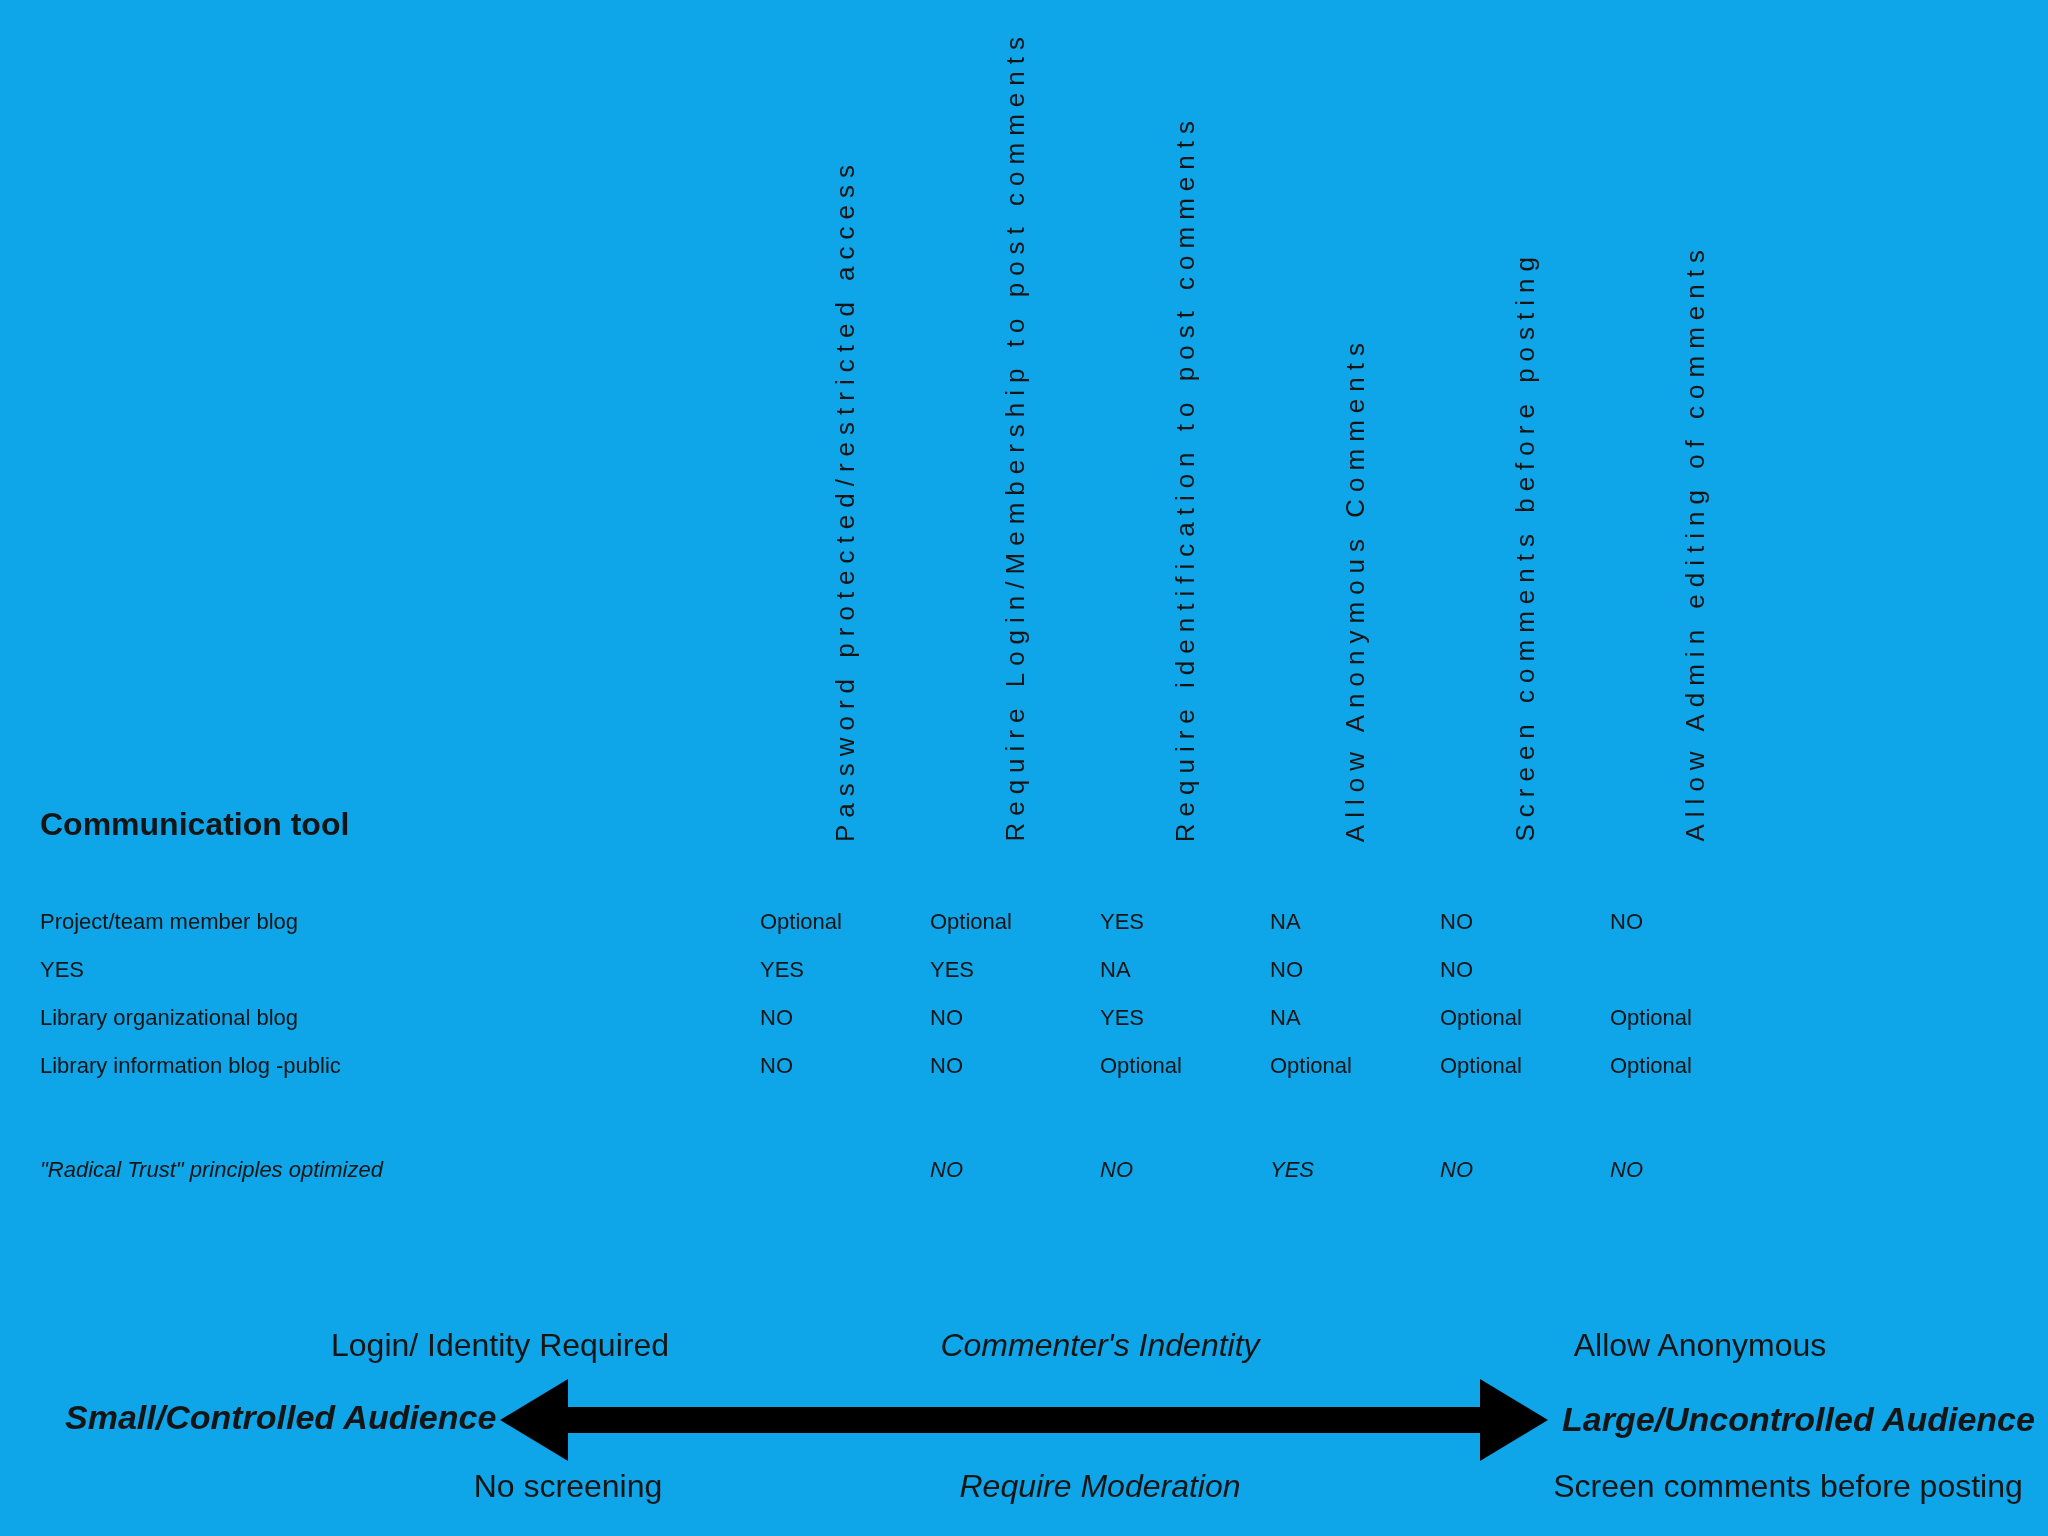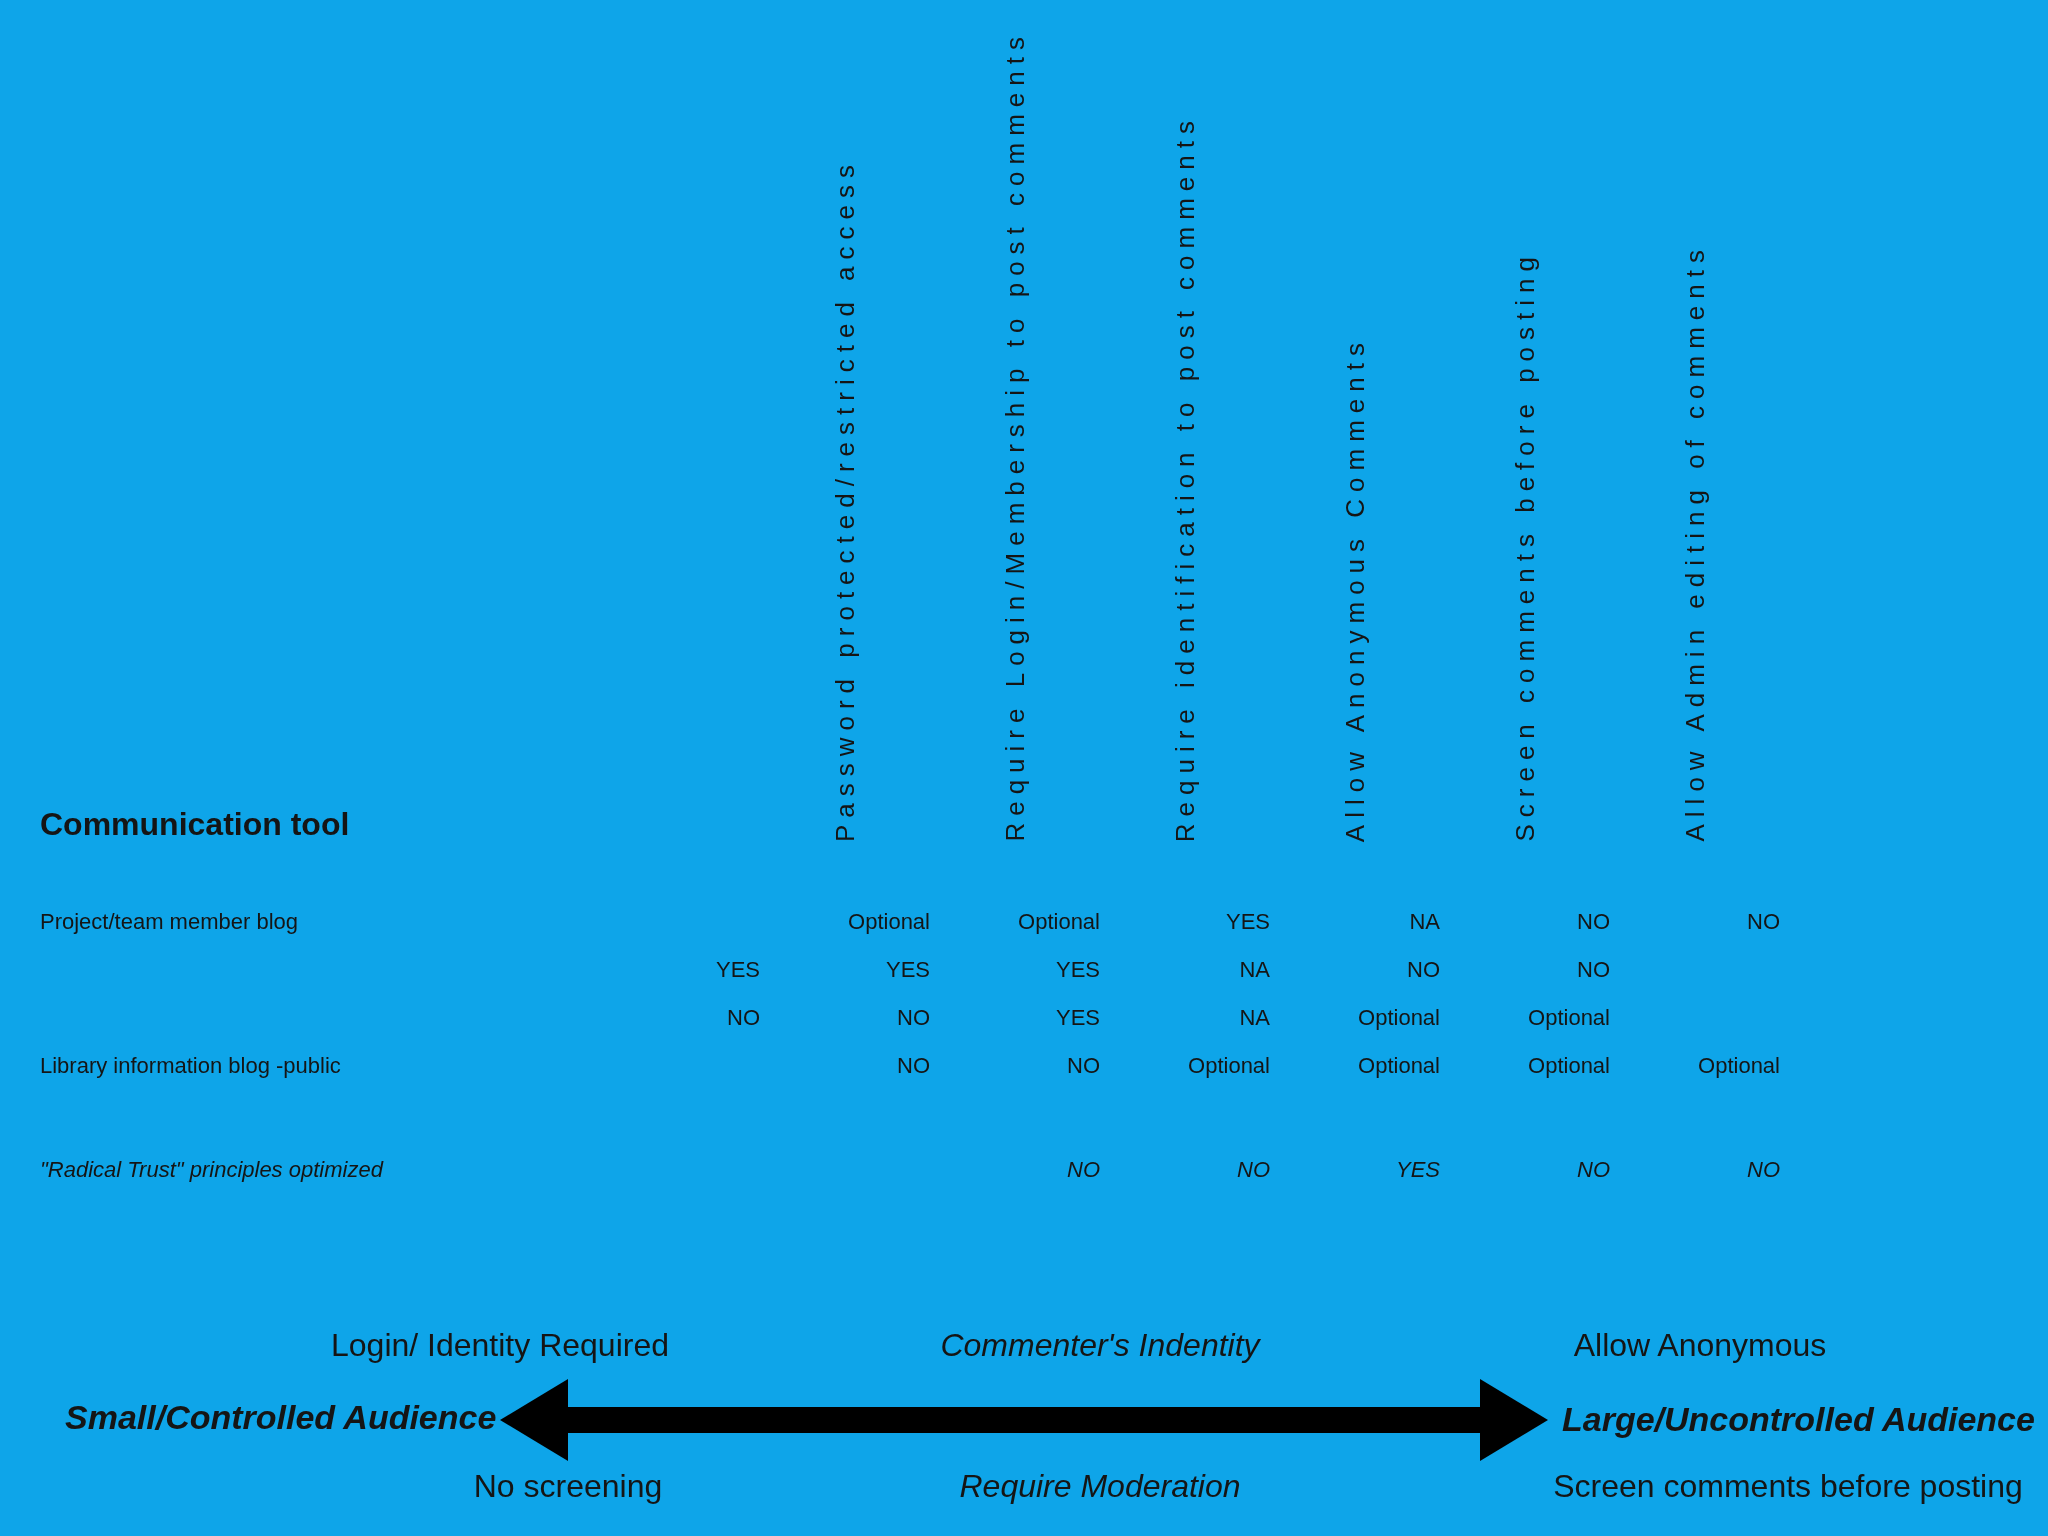--- a/index.html
+++ b/index.html
@@ -40,21 +40,21 @@
   }
   .rows{margin-top:56px;}
   .data-row{
     display:grid;
     grid-template-columns:720px repeat(6,170px);
     height:48px;
     align-items:center;
     font-size:22px;
   }
   .row-label{white-space:nowrap;}
-  .cell{text-align:right;white-space:nowrap;}
+  .cell{text-align:left;white-space:nowrap;}
   .summary{margin-top:56px;font-style:italic;}
   
   .spec-label{
     position:absolute;
     font-size:32px;
     white-space:nowrap;
     transform:translateX(-50%);
   }
   .italic{font-style:italic;}
   .aud{
@@ -125,20 +125,21 @@
       </div>
       <div class="data-row">
         <div class="cell">YES</div>
         <div class="cell">YES</div>
         <div class="cell">YES</div>
         <div class="cell">NA</div>
         <div class="cell">NO</div>
         <div class="cell">NO</div>
       </div>
       <div class="data-row">
+        <div class="row-label">Library organizational blog</div>
         <div class="cell">NO</div>
         <div class="cell">NO</div>
         <div class="cell">YES</div>
         <div class="cell">NA</div>
         <div class="cell">Optional</div>
         <div class="cell">Optional</div>
       </div>
       <div class="data-row">
         <div class="row-label">Library information blog -public</div>
         <div class="cell">NO</div>

